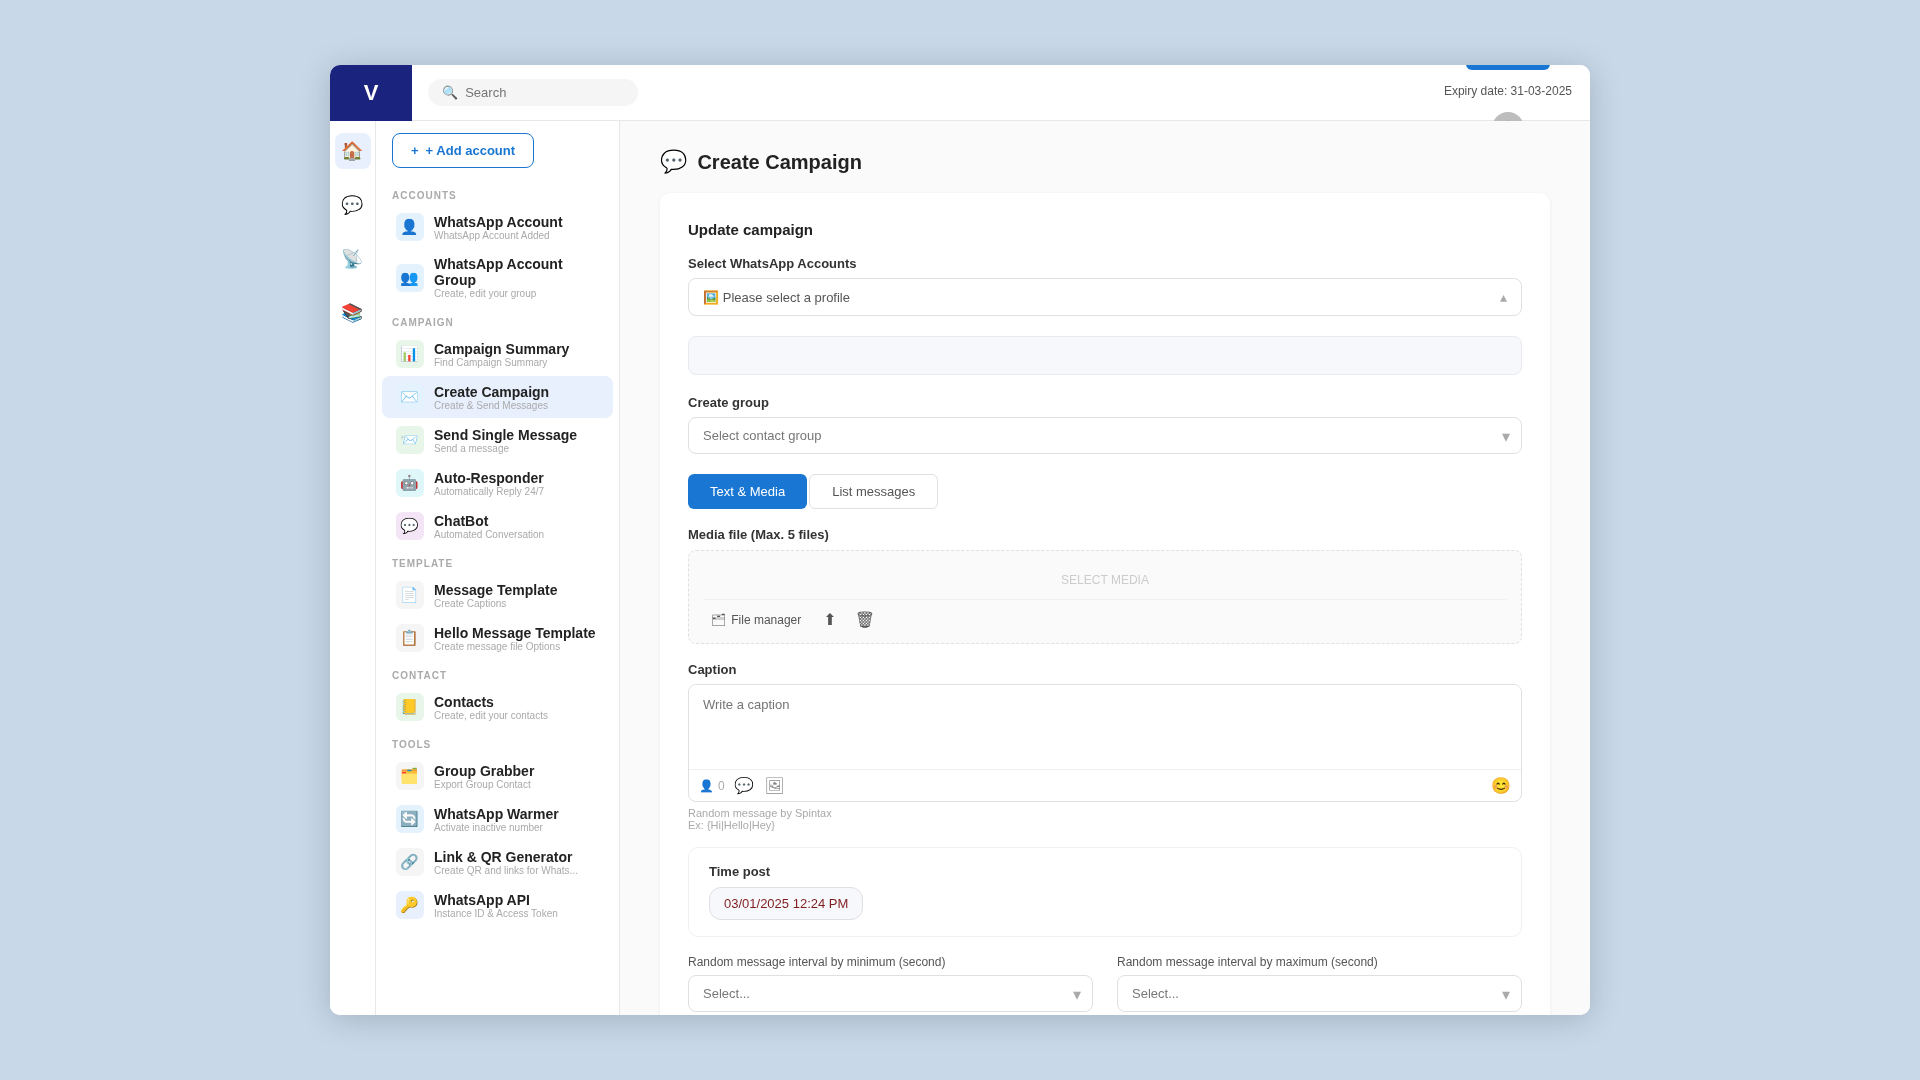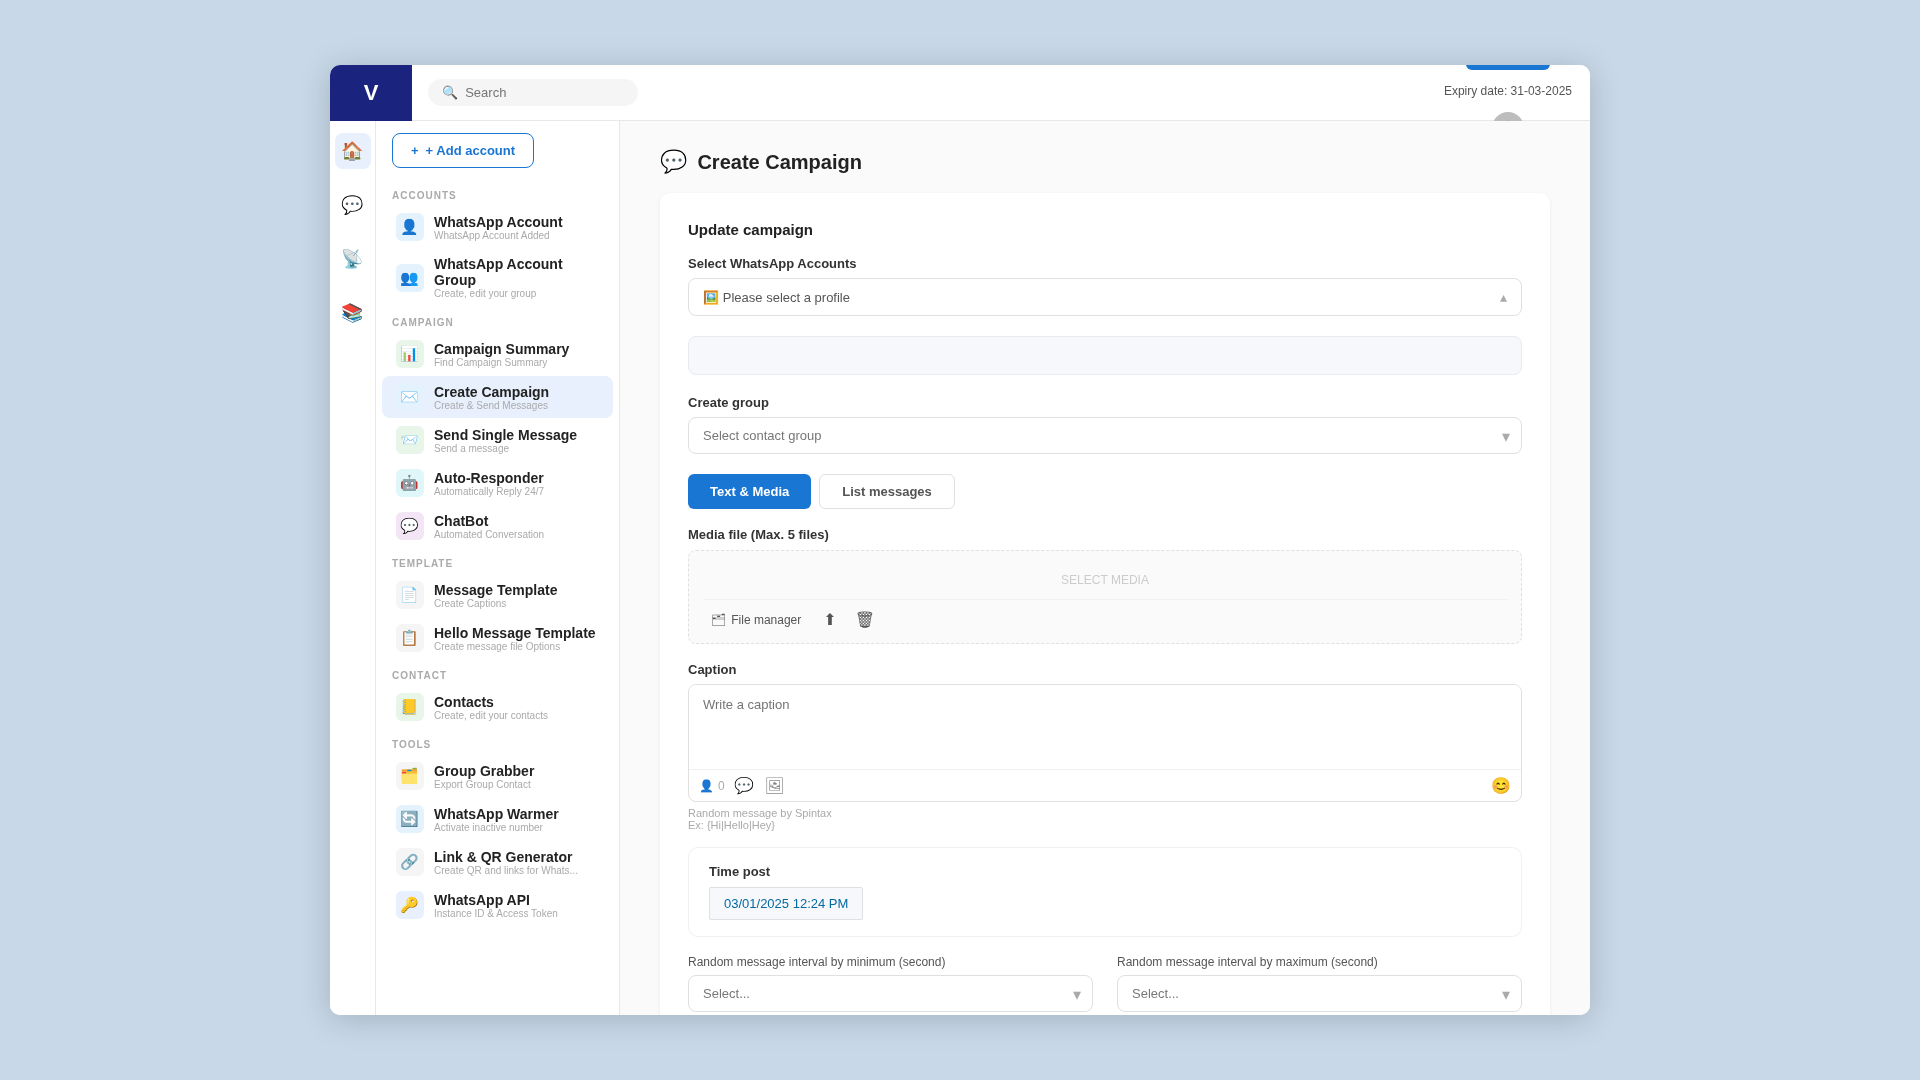--- a/index.html
+++ b/index.html
@@ -57,23 +57,23 @@
     .form-label { font-size: 13px; font-weight: 600; color: #333; margin-bottom: 7px; display: block; }
 
     .select-box { width: 100%; border: 1px solid #e0e0e0; border-radius: 8px; padding: 10px 14px; font-size: 13px; color: #555; background: #fff; display: flex; align-items: center; justify-content: space-between; cursor: pointer; }
     .select-box .chevron { color: #aaa; font-size: 14px; }
 
     .input-field { width: 100%; border: 1px solid #e8eaf0; border-radius: 8px; padding: 11px 14px; font-size: 13px; color: #333; background: #f7f8fc; outline: none; }
 
     .contact-group-select { width: 100%; border: 1px solid #e0e0e0; border-radius: 8px; padding: 10px 14px; font-size: 13px; color: #777; background: #fff; appearance: none; outline: none; cursor: pointer; }
 
     .tabs-row { display: flex; gap: 0; margin-bottom: 18px; }
-    .tab-btn { padding: 9px 22px; border-radius: 6px; font-size: 13px; font-weight: 700; cursor: pointer; border: none; }
+    .tab-btn { padding: 9px 22px; border-radius: 6px; font-size: 13px; font-weight: 400; cursor: pointer; border: none; }
     .tab-btn.active { background: #1976d2; color: #fff; }
-    .tab-btn.inactive { background: #fff; color: #555; border: 1px solid #e0e0e0; margin-left: 8px; }
+    .tab-btn.inactive { background: #fff; color: #555; border: 1px solid #e0e0e0; margin-left: 2px; }
 
     .media-file-section { margin-bottom: 18px; }
     .media-file-label { font-size: 13px; font-weight: 600; color: #333; margin-bottom: 8px; display: block; }
     .media-drop-area { border: 1.5px dashed #e0e0e0; border-radius: 8px; padding: 22px 14px 10px; background: #fafafa; }
     .select-media-text { text-align: center; color: #ccc; font-size: 12px; margin-bottom: 12px; }
     .media-toolbar { display: flex; align-items: center; gap: 10px; padding-top: 6px; border-top: 1px solid #f0f0f0; }
     .media-tool-btn { display: flex; align-items: center; gap: 5px; color: #555; font-size: 12px; cursor: pointer; background: none; border: none; padding: 4px 8px; border-radius: 5px; }
     .media-icon-btn { color: #555; font-size: 16px; cursor: pointer; padding: 4px; border-radius: 5px; }
 
     .caption-section { margin-bottom: 16px; }
@@ -84,21 +84,21 @@
     .caption-toolbar-left { display: flex; align-items: center; gap: 10px; }
     .caption-count { font-size: 12px; color: #aaa; display: flex; align-items: center; gap: 4px; }
     .caption-icon-btn { color: #888; font-size: 16px; cursor: pointer; }
     .emoji-btn { color: #aaa; font-size: 16px; cursor: pointer; }
 
     .spintax-hint { font-size: 11px; color: #aaa; margin-top: 5px; }
     .spintax-example { font-size: 11px; color: #aaa; }
 
     .time-post-section { background: #fff; border-radius: 10px; padding: 16px 20px; margin-bottom: 18px; border: 1px solid #f0f0f0; }
     .time-post-label { font-size: 13px; font-weight: 600; color: #333; margin-bottom: 8px; display: block; }
-    .time-post-value { font-size: 13px; color: #0369a1; background: #f7f8fc; border: 1px solid #e0e0e0; border-radius: 2px; padding: 8px 14px; display: inline-block; }
+    .time-post-value { font-size: 13px; color: #7f1d1d; background: #f7f8fc; border: 1px solid #e0e0e0; border-radius: 12px; padding: 8px 14px; display: inline-block; }
 
     .interval-row { display: flex; gap: 24px; margin-bottom: 10px; }
     .interval-group { flex: 1; }
     .interval-label { font-size: 12px; color: #555; margin-bottom: 6px; display: block; font-weight: 500; }
 
     
     .left-sidebar::-webkit-scrollbar { width: 4px; }
     .left-sidebar::-webkit-scrollbar-thumb { background: #e0e0e0; border-radius: 4px; }
     .main-content::-webkit-scrollbar { width: 6px; }
     .main-content::-webkit-scrollbar-thumb { background: #e0e0e0; border-radius: 4px; }

